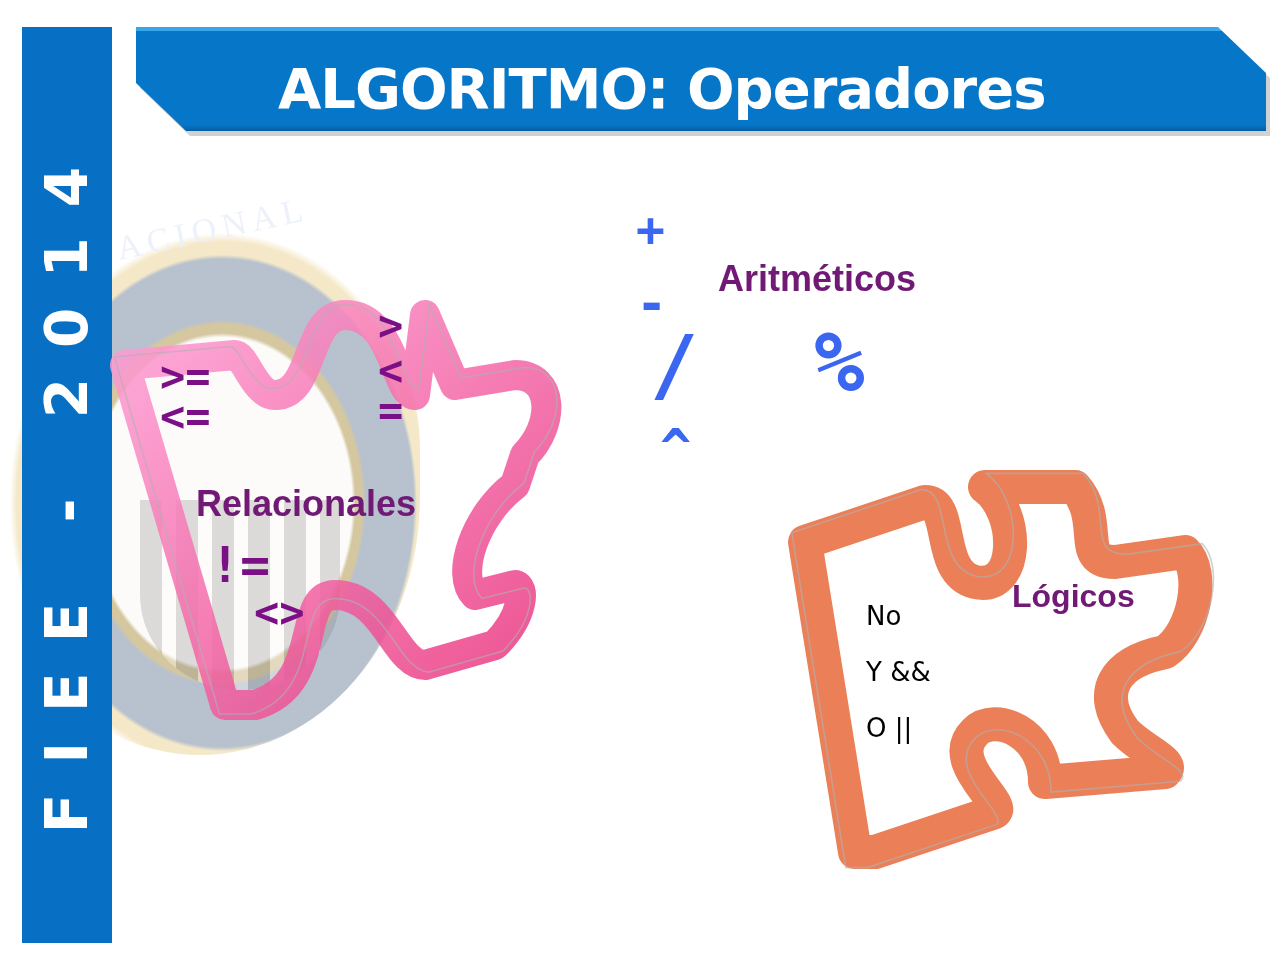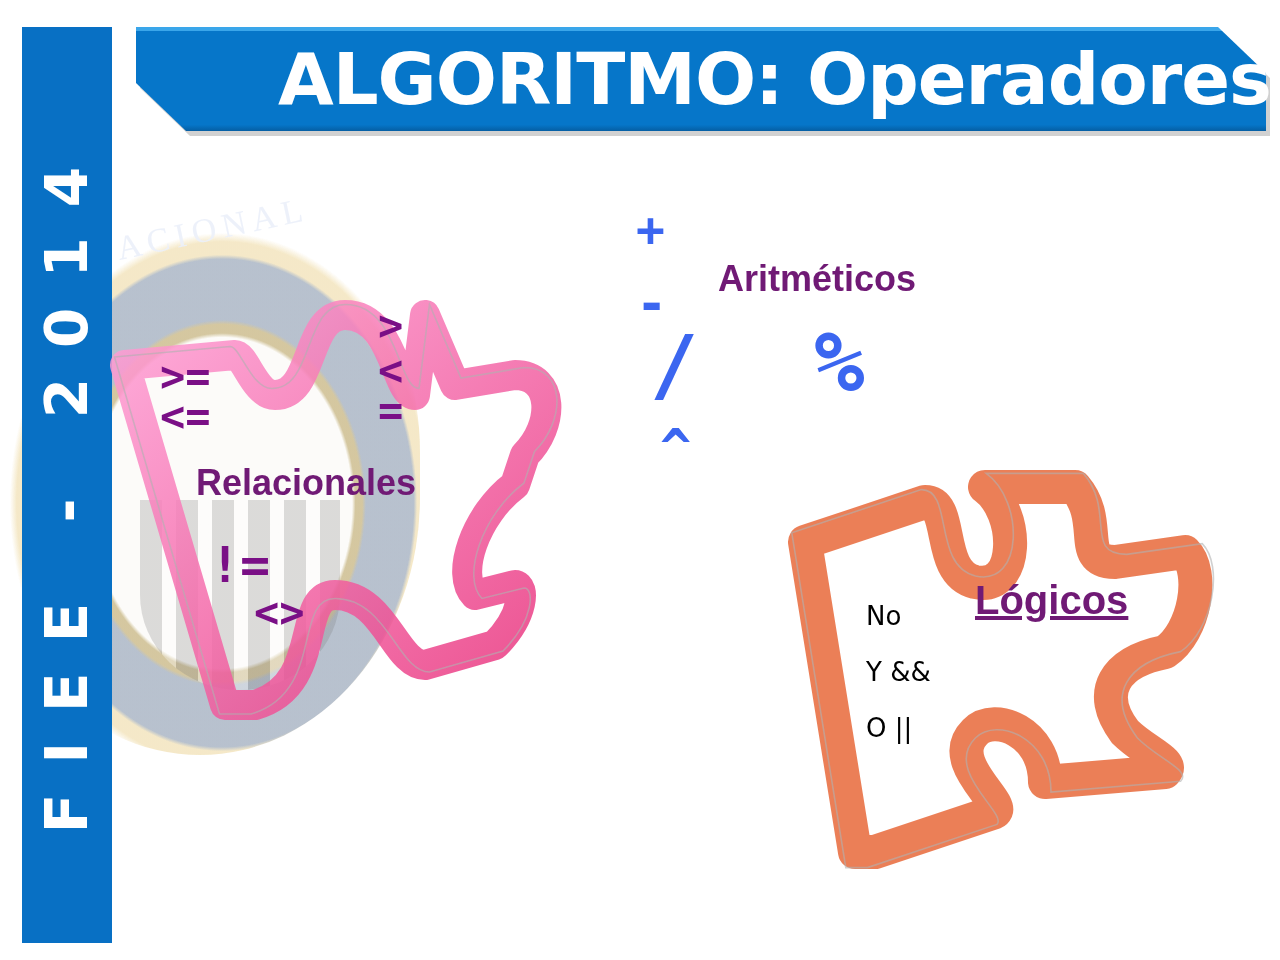--- a/index.html
+++ b/index.html
@@ -52,22 +52,22 @@
     background:linear-gradient(180deg,#3aa6ea 0 4px,#0676c9 4px,#0676c9 94%,#055ea3 100%);
     clip-path:polygon(0 0, 1082px 0, 1130px 46px, 1130px 100%, 50px 100%, 0 56px);
     box-shadow:0 3px 4px rgba(0,0,0,0.3);
   }
   .banner-shadow {
     position:absolute; left:140px; top:32px; width:1130px; height:104px;
     background:rgba(0,0,0,0.18);
     clip-path:polygon(0 0, 1082px 0, 1130px 46px, 1130px 100%, 50px 100%, 0 56px);
   }
   .title {
-    position:absolute; left:278px; top:37px;
-    color:#ffffff; font-weight:bold; font-size:72px;
+    position:absolute; left:278px; top:56px;
+    color:#ffffff; font-weight:bold; font-size:56px;
     font-family:"DejaVu Sans", sans-serif; letter-spacing:-1px;
   }
 
   
   .puzzle { position:absolute; }
   .puzzle svg { display:block; }
 
   .heading {
     position:absolute; color:#701a75; font-weight:bold;
     font-family:"Liberation Sans", sans-serif; font-size:36px;
@@ -103,21 +103,21 @@
         <stop offset="1" stop-color="#e8307a"></stop>
       </linearGradient>
     </defs>
     <path d="M30 80 L140 70 C150 70 160 110 180 110 C220 110 210 30 250 30 C300 30 300 110 320 110 L330 30 L360 100 L420 90 C460 90 460 140 430 170 L420 200
              C380 230 360 290 380 310 L420 300 C430 300 430 330 400 360 L330 380 C300 380 290 310 240 310 C200 310 230 400 160 420 L130 420 Z" fill="none" stroke="url(#pk)" stroke-width="30" stroke-linejoin="round" opacity="0.85"></path>
     <path d="M30 80 L140 70 C150 70 160 110 180 110 C220 110 210 30 250 30 C300 30 300 110 320 110 L330 30 L360 100 L420 90 C460 90 460 140 430 170 L420 200
              C380 230 360 290 380 310 L420 300 C430 300 430 330 400 360 L330 380 C300 380 290 310 240 310 C200 310 230 400 160 420 L130 420 Z" fill="none" stroke="#b0b0b0" stroke-width="1.5" transform="translate(-12,-12) scale(1.05)" opacity="0.6"></path>
   </svg>
 </div>
 
-<div class="heading" style="left:196px;top:462px;font-size:36px;">Relacionales</div>
+<div class="heading" style="left:196px;top:483px;font-size:36px;">Relacionales</div>
 <div class="op op-rel" style="left:160px;top:356px;">&gt;=</div>
 <div class="op op-rel" style="left:160px;top:396px;">&lt;=</div>
 <div class="op op-rel" style="left:378px;top:305px;">&gt;</div>
 <div class="op op-rel" style="left:378px;top:350px;">&lt;</div>
 <div class="op op-rel" style="left:378px;top:390px;">=</div>
 <div class="op op-rel" style="left:210px;top:540px;font-size:50px;">!=</div>
 <div class="op op-rel" style="left:254px;top:592px;">&lt;&gt;</div>
 
 <div class="op op-ari" style="left:636px;top:205px;font-size:48px;">+</div>
 <div class="op op-ari" style="left:636px;top:277px;font-size:52px;">-</div>
@@ -127,16 +127,16 @@
 <div class="heading" style="left:718px;top:258px;font-size:36px;">Aritméticos</div>
 
 <div class="puzzle" style="left:745px;top:432px;">
   <svg width="475" height="480" viewBox="0 0 475 480">
     <path d="M60 110 L180 70 C210 70 190 140 230 150 C275 160 275 80 240 55 L330 55 C360 90 330 130 370 130 L440 120 C460 140 450 200 420 220
              C370 230 350 260 380 300 C400 320 430 330 420 340 L300 350 C300 300 250 280 230 300 C200 330 260 370 250 380 L130 420 L110 420 Z" fill="none" stroke="#e8693a" stroke-width="34" stroke-linejoin="round" opacity="0.85"></path>
     <path d="M60 110 L180 70 C210 70 190 140 230 150 C275 160 275 80 240 55 L330 55 C360 90 330 130 370 130 L440 120 C460 140 450 200 420 220
              C370 230 350 260 380 300 C400 320 430 330 420 340 L300 350 C300 300 250 280 230 300 C200 330 260 370 250 380 L130 420 L110 420 Z" fill="none" stroke="#b0b0b0" stroke-width="1.5" transform="translate(-18,-18) scale(1.08)" opacity="0.6"></path>
   </svg>
 </div>
-<div class="heading" style="left:975px;top:578px;font-size:40px;text-decoration:underline;">Lógicos</div>
+<div class="heading" style="left:1012px;top:578px;font-size:32px;">Lógicos</div>
 <div class="op-log" style="left:866px;top:600px;">No</div>
 <div class="op-log" style="left:866px;top:656px;">Y &amp;&amp;</div>
 <div class="op-log" style="left:866px;top:712px;">O ||</div>
 
 </body></html>

